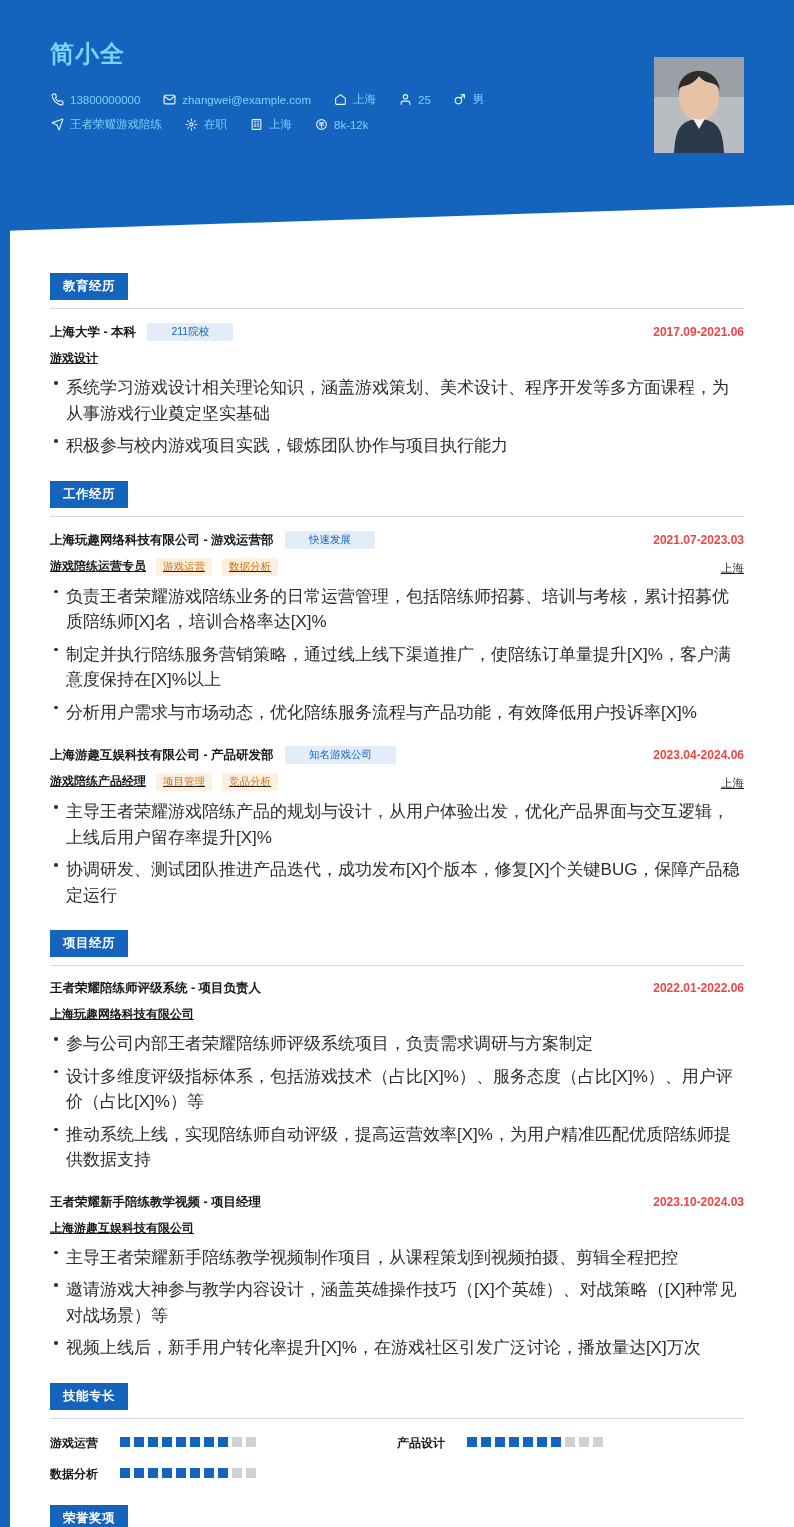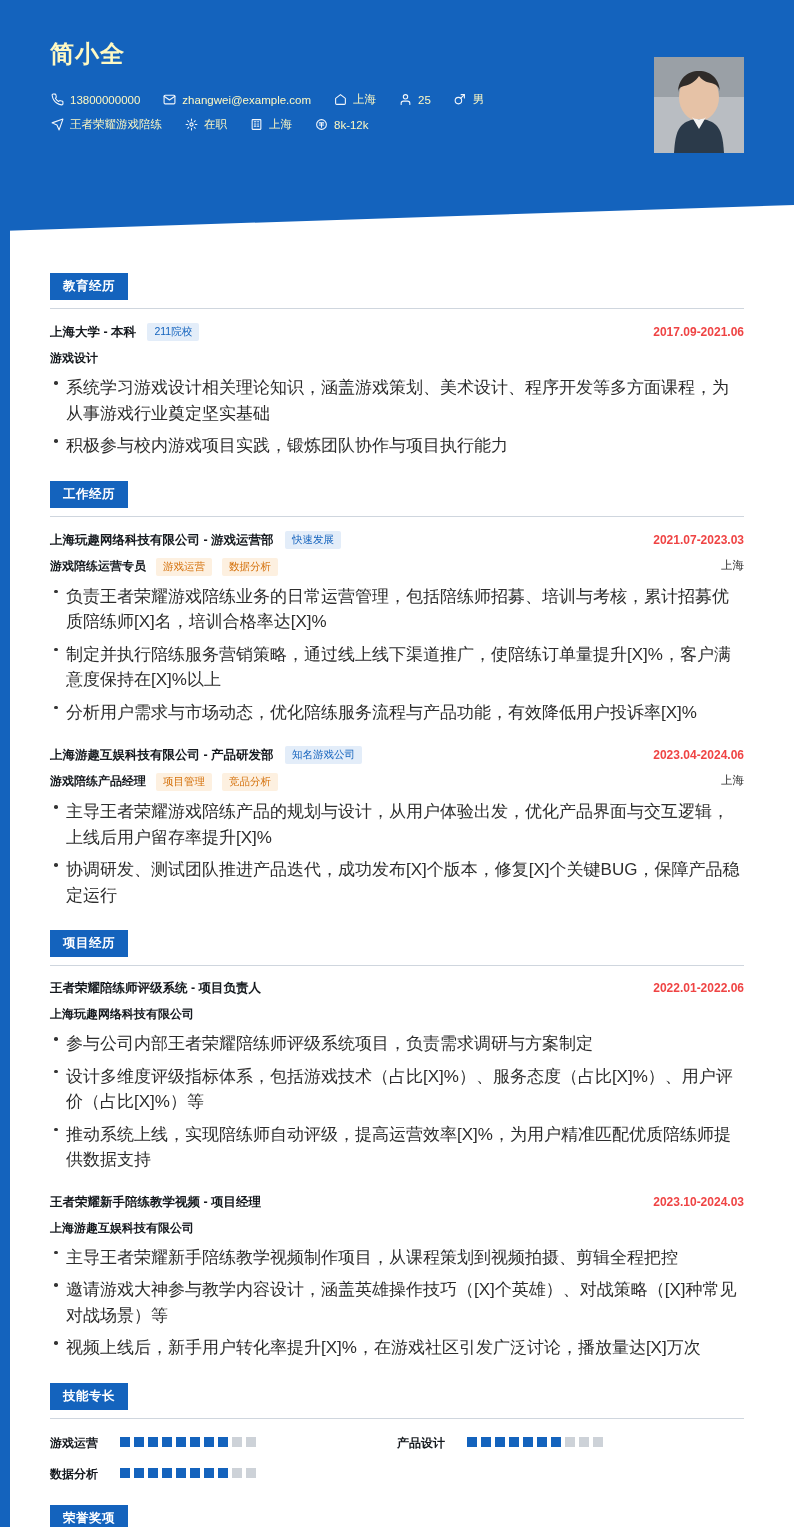--- a/index.html
+++ b/index.html
@@ -9,21 +9,21 @@
     background: #ffffff;
     color: #1c1c1c;
     font-size: 12px;
   }
   .page { width: 794px; position: relative; background:#fff; }
 
   
   .header {
     position: relative;
     background: #1463bd;
-    color: #fef9c3;
+    color: #7dd3fc;
     padding: 38px 50px 30px 50px;
     min-height: 205px;
   }
   .header-left { width: 580px; }
   .name {
     font-size: 24px;
     font-weight: bold;
     letter-spacing: 1px;
     margin-bottom: 22px;
   }
@@ -120,30 +120,31 @@
     font-weight: bold;
     color: #ef4444;
     white-space: nowrap;
   }
   .tag {
     display: inline-block;
     font-size: 10.5px;
     font-weight: normal;
     color: #1463bd;
     background: #e3edf9;
-    padding: 2px 7px;
+    padding: 2px 24px;
     border-radius: 2px;
     margin-left: 8px;
     vertical-align: 1px;
   }
   .sub-row {
     display: flex;
     justify-content: space-between;
-    align-items: flex-start;
+    align-items: flex-end;
     margin-top: 9px;
+    text-decoration: underline;
   }
   .sub-left { display: flex; align-items: baseline; flex-wrap: wrap; }
   .sub-title { font-size: 12px; font-weight: bold; color: #14181d; }
   .tag-orange {
     display: inline-block;
     font-size: 10.5px;
     color: #d4700a;
     background: #fdf0e0;
     padding: 2px 7px;
     border-radius: 2px;

